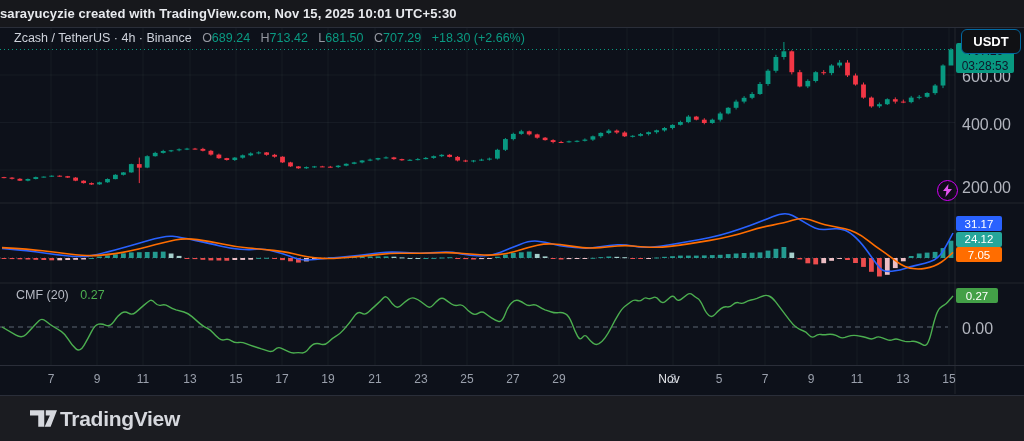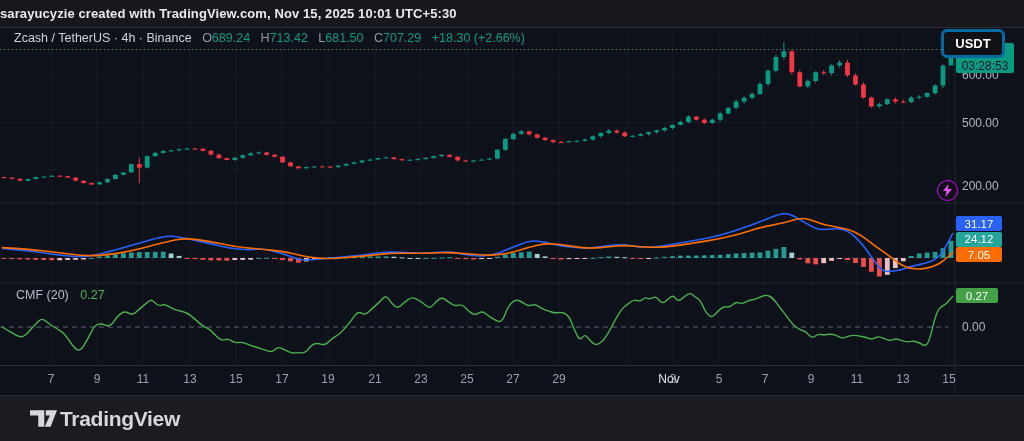--- a/index.html
+++ b/index.html
@@ -11,27 +11,27 @@
   .chart-area{position:absolute;left:0;top:0;width:980px;height:441px;}
   svg.plot{position:absolute;left:0;top:0;}
   .legend-main{position:absolute;left:14px;top:31px;font-size:12.5px;color:#cfd3dc;white-space:nowrap;z-index:5;}
   .ohlc-letter{color:#9598a1;margin-left:7px;}
   .ohlc-val{color:#0a9a82;}
   .ohlc-change{color:#0a9a82;margin-left:7px;}
   .legend-macd{position:absolute;left:16px;top:211px;font-size:12.5px;color:#b6bac4;white-space:nowrap;z-index:5;}
   .legend-cmf{position:absolute;left:16px;top:288px;font-size:12.5px;color:#b6bac4;white-space:nowrap;z-index:5;}
   .lv{margin-left:8px;}
   .lv-hist{color:#26a69a;}  .lv-macd{color:#4e7fff;}  .lv-signal{color:#ff6d00;}  .lv-cmf{color:#4caf50;}
-  .usdt-button{position:absolute;left:941px;top:29px;width:58px;height:23px;background:#101114;
-         border:3px solid #0369a1;border-radius:6px;color:#fff;font-size:13px;font-weight:bold;
+  .usdt-button{position:absolute;left:961px;top:29px;width:58px;height:23px;background:#101114;
+         border:1px solid #0369a1;border-radius:6px;color:#fff;font-size:13px;font-weight:bold;
          display:flex;align-items:center;justify-content:center;z-index:7;}
   .price-tag{position:absolute;left:956px;top:43px;width:58px;border-radius:2px;overflow:hidden;z-index:6;}
   .price-tag .row{height:15px;background:#089981;color:#0f172a;font-size:12px;display:flex;
          align-items:center;justify-content:center;}
-  .axis-label{position:absolute;left:962px;color:#b2b5be;font-size:12px;z-index:4;}
+  .axis-label{position:absolute;left:962px;color:#b2b5be;font-size:16px;z-index:4;}
   .val-tag{position:absolute;left:956px;width:46px;height:15px;border-radius:2px;color:#fff;font-size:11.5px;
          display:flex;align-items:center;justify-content:center;z-index:6;}
   .tag-macd{top:216px;background:#2962ff;}
   .tag-hist{top:231.5px;background:#26a69a;}
   .tag-signal{top:247px;background:#ff6d00;}
   .tag-cmf{top:288px;background:#43a047;width:42px;}
   .time-axis{position:absolute;left:0;top:365px;width:1024px;height:30px;border-top:1px solid #2a2e39;box-sizing:border-box;}
   .time-label{position:absolute;top:6px;width:36px;margin-left:-18px;text-align:center;color:#9aa0ac;font-size:12px;}
   .time-label.major{color:#e6e8ec;margin-left:24px;}
   .lightning-badge{position:absolute;left:937px;top:180px;width:19px;height:19px;border:1.5px solid #d500f9;
@@ -471,21 +471,21 @@
 
     <div class="price-tag">
       <div class="row">707.29</div>
       <div class="row">03:28:53</div>
     </div>
 
     <div class="usdt-button">USDT</div>
 
     <div id="price-labels">
         <div class="axis-label" style="top: 68px;">600.00</div>
-        <div class="axis-label" style="top: 115.5px;">500.00</div>
+        <div class="axis-label" style="top: 115.5px;">400.00</div>
         <div class="axis-label" style="top: 179px;">200.00</div>
       </div>
 
     <div class="val-tag tag-macd">31.17</div>
     <div class="val-tag tag-hist">24.12</div>
     <div class="val-tag tag-signal">7.05</div>
     <div class="val-tag tag-cmf">0.27</div>
     <div class="axis-label" style="top:320px;">0.00</div>
 
     <div class="lightning-badge">

